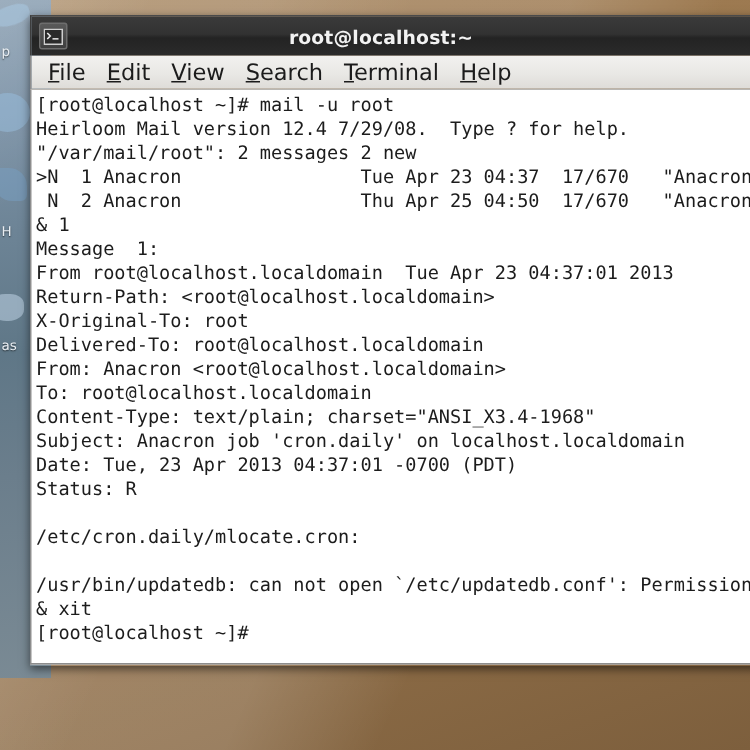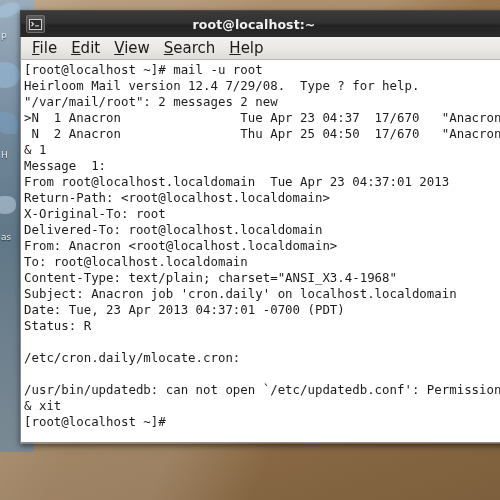--- a/index.html
+++ b/index.html
@@ -51,21 +51,21 @@
     position: absolute;
     left: 1px;
     color: #e9eef3;
     font-size: 9px;
     font-family: "DejaVu Sans", sans-serif;
     text-shadow: 0 1px 1px rgba(0,0,0,0.6);
     white-space: nowrap;
   }
   #wp-l1 { top: 30px; }
   #wp-l2 { top: 150px; }
-  #wp-l3 { top: 232px; }
+  #wp-l3 { top: 226px; }
 
   
   #terminal-window {
     position: absolute;
     left: 20px;
     top: 10px;
     width: 492px;
     height: 434px;
     box-shadow: 0 2px 6px rgba(0,0,0,0.55);
   }
@@ -179,20 +179,21 @@
         </svg>
       </div>
       <div id="titlebar-title">root@localhost:~</div>
     </div>
 
     <div id="menubar">
       <div class="menu-item"><u>F</u>ile</div>
       <div class="menu-item"><u>E</u>dit</div>
       <div class="menu-item"><u>V</u>iew</div>
       <div class="menu-item"><u>S</u>earch</div>
+      <div class="menu-item"><u>T</u>erminal</div>
       <div class="menu-item"><u>H</u>elp</div>
     </div>
 
     <div id="terminal-body">
       <div id="term-lines"><div class="term-line">[root@localhost ~]# mail -u root</div><div class="term-line">Heirloom Mail version 12.4 7/29/08.  Type ? for help.</div><div class="term-line">"/var/mail/root": 2 messages 2 new</div><div class="term-line">&gt;N  1 Anacron                Tue Apr 23 04:37  17/670   "Anacron j</div><div class="term-line"> N  2 Anacron                Thu Apr 25 04:50  17/670   "Anacron j</div><div class="term-line">&amp; 1</div><div class="term-line">Message  1:</div><div class="term-line">From root@localhost.localdomain  Tue Apr 23 04:37:01 2013</div><div class="term-line">Return-Path: &lt;root@localhost.localdomain&gt;</div><div class="term-line">X-Original-To: root</div><div class="term-line">Delivered-To: root@localhost.localdomain</div><div class="term-line">From: Anacron &lt;root@localhost.localdomain&gt;</div><div class="term-line">To: root@localhost.localdomain</div><div class="term-line">Content-Type: text/plain; charset="ANSI_X3.4-1968"</div><div class="term-line">Subject: Anacron job 'cron.daily' on localhost.localdomain</div><div class="term-line">Date: Tue, 23 Apr 2013 04:37:01 -0700 (PDT)</div><div class="term-line">Status: R</div><div class="term-line"></div><div class="term-line">/etc/cron.daily/mlocate.cron:</div><div class="term-line"></div><div class="term-line">/usr/bin/updatedb: can not open `/etc/updatedb.conf': Permission</div><div class="term-line">&amp; xit</div><div class="term-line">[root@localhost ~]#</div></div>
 
     </div>
 
   </div>
 </div>

